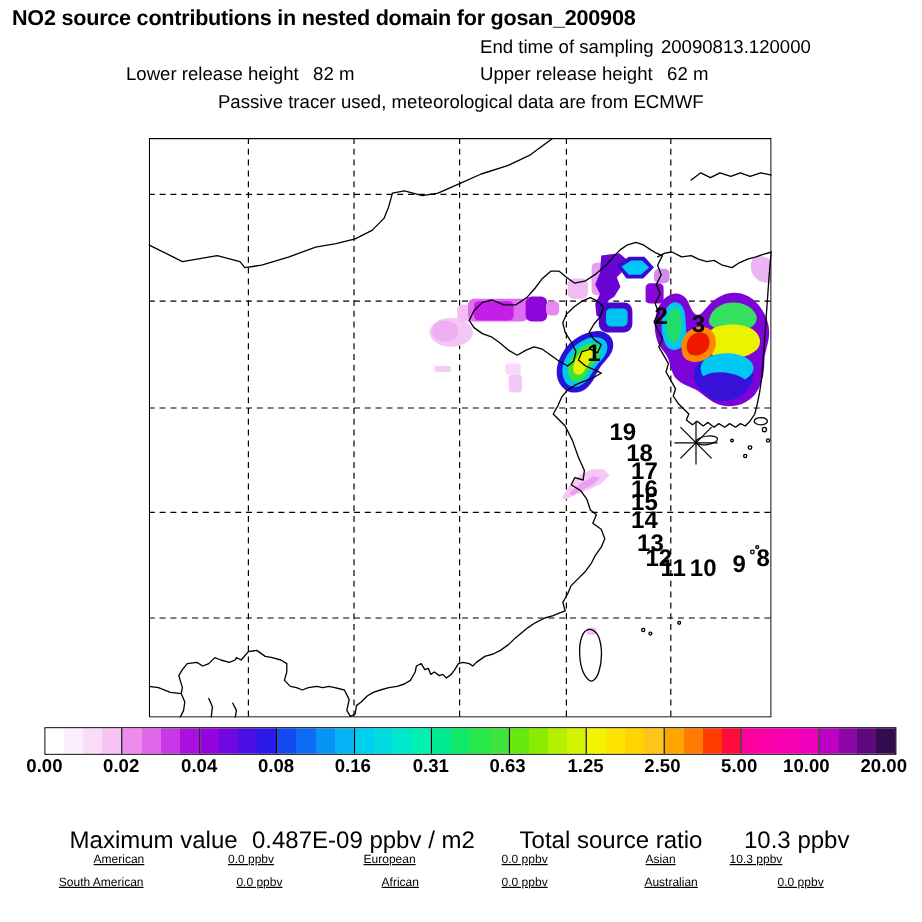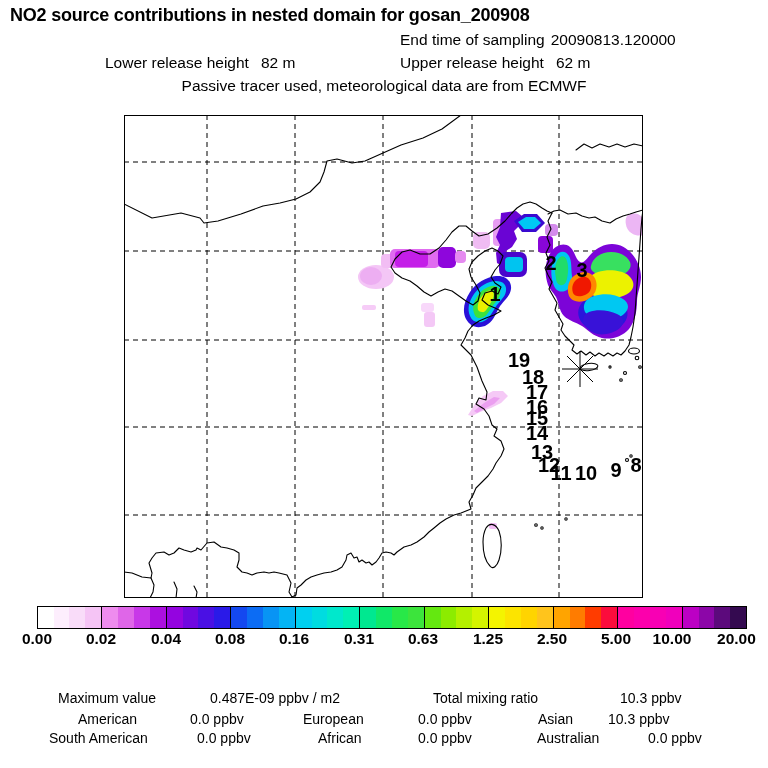--- a/index.html
+++ b/index.html
@@ -23,22 +23,22 @@
   .s6{background:linear-gradient(to right,#00e890 0 25%,#10e868 25% 50%,#28e848 50% 75%,#3ce43c 75% 100%);}
   .s7{background:linear-gradient(to right,#64e810 0 25%,#8cec00 25% 50%,#b4f000 50% 75%,#d4f400 75% 100%);}
   .s8{background:linear-gradient(to right,#f4f400 0 25%,#fce400 25% 50%,#ffd400 50% 75%,#ffc41c 75% 100%);}
   .s9{background:linear-gradient(to right,#ffa400 0 25%,#ff7c00 25% 50%,#ff3c00 50% 75%,#fc0c3c 75% 100%);}
   .s10{background:linear-gradient(to right,#ff00a0 0 25%,#fc00ac 25% 50%,#f800b4 50% 75%,#f000bc 75% 100%);}
   .s11{background:linear-gradient(to right,#bc00c4 0 25%,#8c06a8 25% 50%,#5c0a7c 50% 75%,#340a50 75% 100%);}
   .cb-label{position:absolute;top:630px;transform:translateX(-50%);
             font-size:15.5px;font-weight:bold;}
   .cb-label.last{transform:translateX(-72%);}
   .unit{font-size:16px;}
-  .stat1{font-size:14px;}
-  .stat2{font-size:14px;}
+  .stat1{font-size:20px;}
+  .stat2{font-size:10px;text-decoration:underline;}
 </style>
 </head>
 <body>
 
 <div class="page">
 
   <div class="abs title" style="left:10px;top:5px;">NO2 source contributions in nested domain for gosan_200908</div>
 
   <div class="abs hline" style="left:400px;top:31px;">
     <span>End time of sampling</span><span class="val">20090813.120000</span>
@@ -202,21 +202,21 @@
   <span class="abs cb-label" style="left:488px;">1.25</span>
   <span class="abs cb-label" style="left:552px;">2.50</span>
   <span class="abs cb-label" style="left:616px;">5.00</span>
   <span class="abs cb-label" style="left:672px;">10.00</span>
   <span class="abs cb-label last" style="left:745px;">20.00</span>
 
 
   <div>
     <span class="abs stat1" style="left:58px;top:690px;">Maximum value</span>
     <span class="abs stat1" style="left:210px;top:690px;">0.487E-09 ppbv / m2</span>
-    <span class="abs stat1" style="left:433px;top:690px;">Total mixing ratio</span>
+    <span class="abs stat1" style="left:433px;top:690px;">Total source ratio</span>
     <span class="abs stat1" style="left:620px;top:690px;">10.3 ppbv</span>
 
     <span class="abs stat2" style="left:78px;top:711px;">American</span>
     <span class="abs stat2" style="left:190px;top:711px;">0.0 ppbv</span>
     <span class="abs stat2" style="left:303px;top:711px;">European</span>
     <span class="abs stat2" style="left:418px;top:711px;">0.0 ppbv</span>
     <span class="abs stat2" style="left:538px;top:711px;">Asian</span>
     <span class="abs stat2" style="left:608px;top:711px;">10.3 ppbv</span>
 
     <span class="abs stat2" style="left:49px;top:730px;">South American</span>

